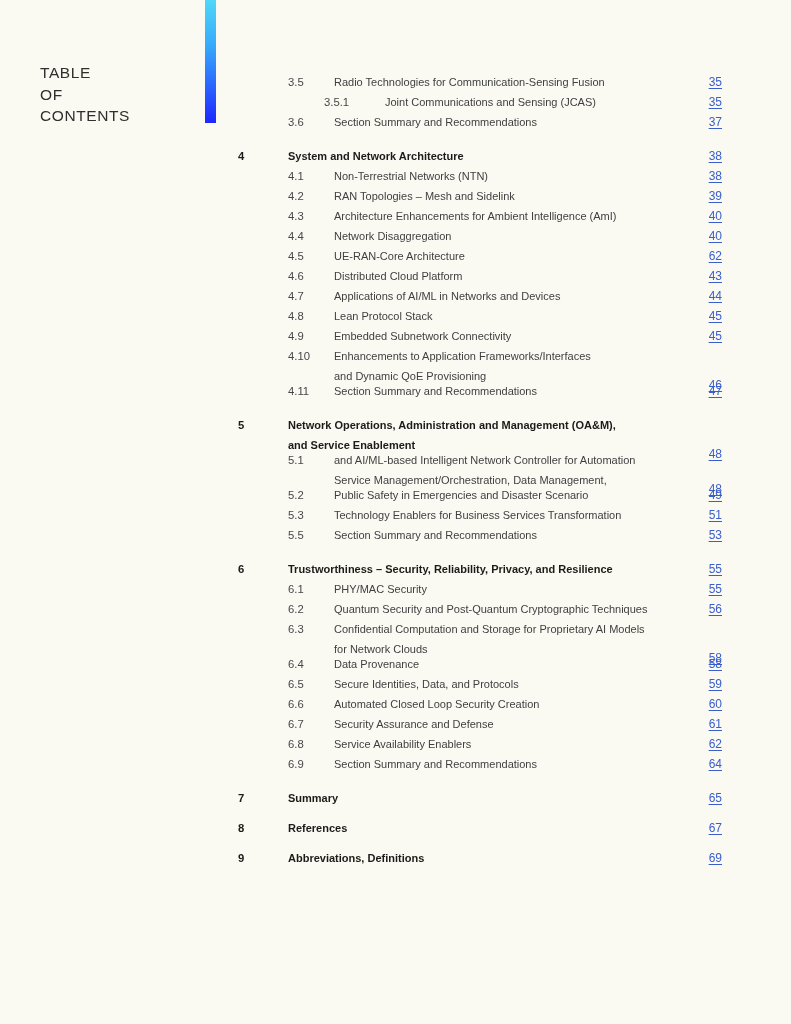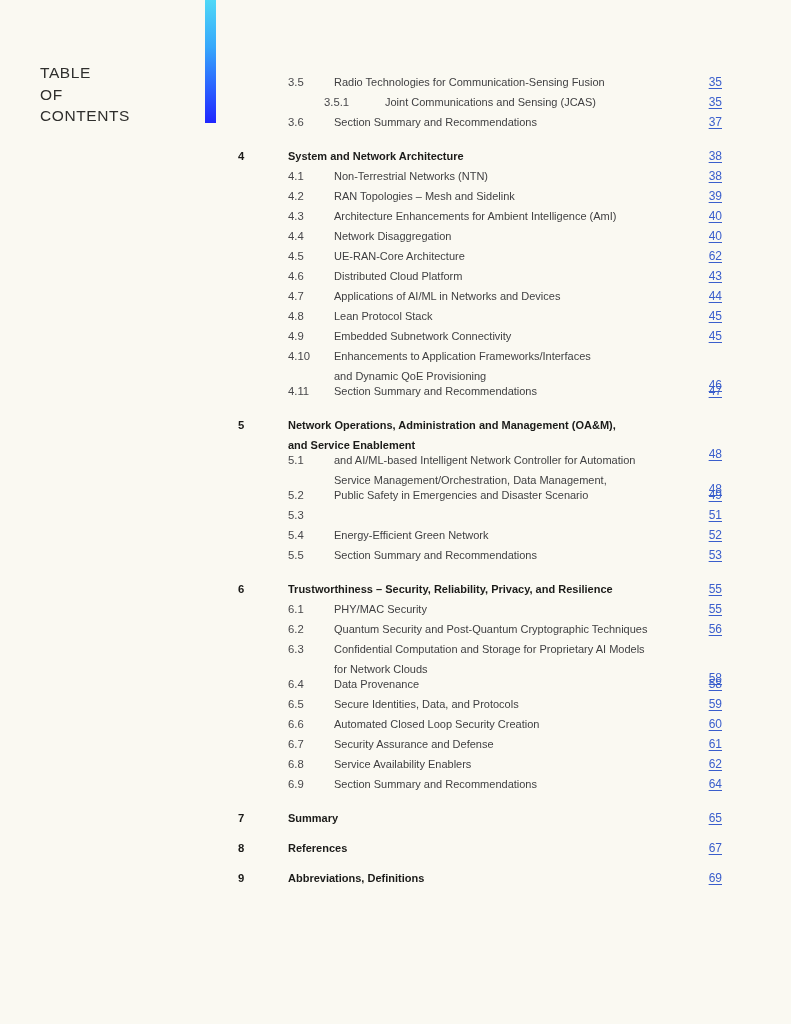--- a/index.html
+++ b/index.html
@@ -257,28 +257,24 @@
       </a>
       <a class="toc-row lvl2 h1 " href="#">
         <span class="num">5.2</span>
         <span class="title">
           <span class="ln">Public Safety in Emergencies and Disaster Scenario</span>
         </span>
         <span class="page">49</span>
       </a>
       <a class="toc-row lvl2 h1 " href="#">
         <span class="num">5.3</span>
+        <span class="title">
+          <span class="ln">Technology Enablers for Business Services Transformation</span>
+        </span>
         <span class="page">51</span>
-      </a>
-      <a class="toc-row lvl2 h1 " href="#">
-        <span class="num">5.4</span>
-        <span class="title">
-          <span class="ln">Energy-Efficient Green Network</span>
-        </span>
-        <span class="page">52</span>
       </a>
       <a class="toc-row lvl2 h1 " href="#">
         <span class="num">5.5</span>
         <span class="title">
           <span class="ln">Section Summary and Recommendations</span>
         </span>
         <span class="page">53</span>
       </a>
       <a class="toc-row lvl1 h1 gap-lg" href="#">
         <span class="num">6</span>

